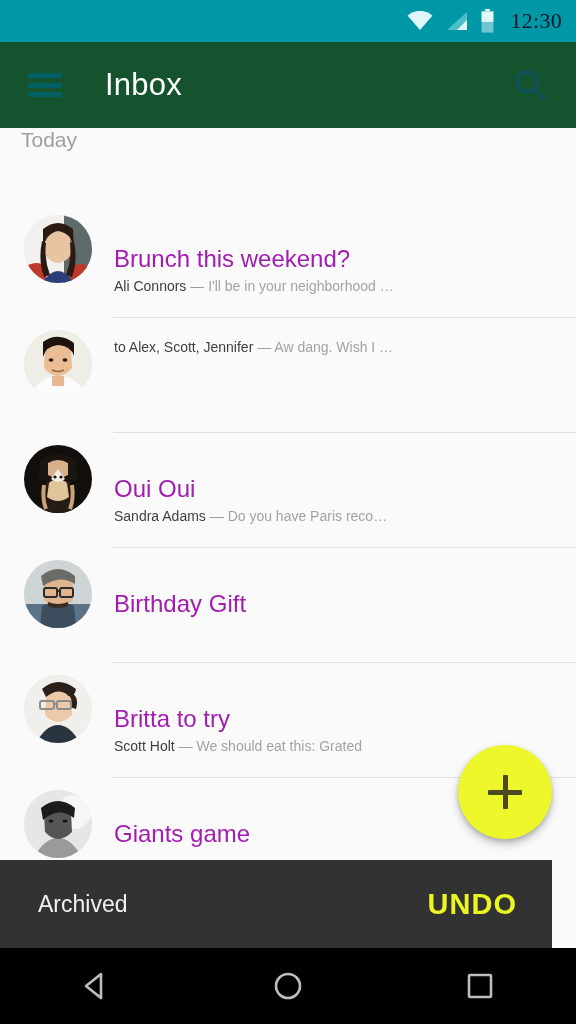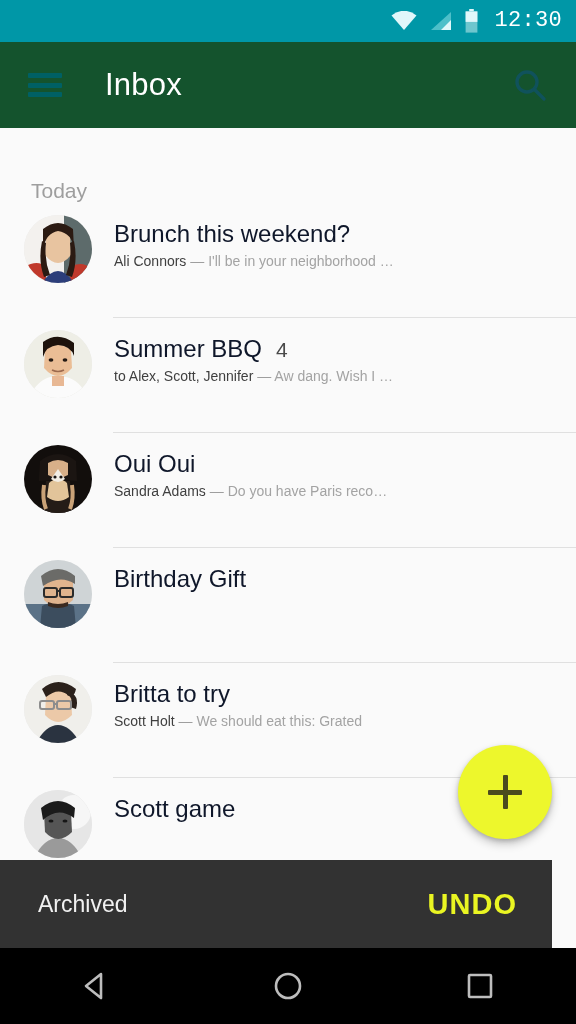--- a/index.html
+++ b/index.html
@@ -20,23 +20,23 @@
   .status-bar {
     position:absolute; top:0; left:0;
     width:576px; height:42px;
     background:#0097a7;
     display:flex; align-items:center; justify-content:flex-end;
     padding-right:14px;
   }
   .status-icons { display:flex; align-items:center; gap:13px; }
   .sb-ico { display:block; }
   .status-time {
-    color:#ffffff; font-size:22px; letter-spacing:.3px;
+    color:#0f172a; font-size:22px; letter-spacing:.3px;
     margin-left:16px; line-height:1;
-    font-family:Liberation Mono, monospace;
+    font-family:Liberation Serif, serif;
   }
 
   
   .app-bar {
     position:absolute; top:42px; left:0;
     width:576px; height:86px;
     background:#14532d;
     display:flex; align-items:center;
   }
   .menu-btn {
@@ -65,22 +65,22 @@
 
   
   .list-area {
     position:absolute; top:128px; left:0;
     width:576px; height:746px;
     background:#fafafa;
     overflow:hidden;
   }
   .section-header {
     height:75px;
-    display:flex; align-items:flex-end;
-    padding-left:31px;
+    display:flex; align-items:flex-start;
+    padding-left:21px;
   }
   .section-header .lbl {
     color:#9e9e9e; font-size:21px;
   }
 
   .mail-row {
     position:relative;
     display:flex;
     align-items:flex-start;
     height:115px;
@@ -102,22 +102,23 @@
     padding-top:16px;
     flex:1 1 auto;
     min-width:0;
     padding-right:10px;
   }
   .subject-line {
     display:flex; align-items:baseline;
     white-space:nowrap;
   }
   .subject {
-    font-size:24px; color:#0f172a; line-height:1.22;
+    font-size:24px; color:#a21caf; line-height:1.22;
     font-weight:400;
+    margin-top:25px;
   }
   .count {
     font-size:21px; color:#4a4a4a; margin-left:14px;
   }
   .preview {
     margin-top:5px;
     font-size:14px;
     line-height:1.25;
     white-space:nowrap;
     overflow:hidden;
@@ -264,24 +265,20 @@
           <path d="M4 68 Q14 50 26 47 L42 47 Q56 50 64 68 Z" fill="#fbfbfb"></path>
           <path d="M28 46 L40 46 L40 56 L28 56 Z" fill="#e8b894"></path>
           <path d="M21 20 Q34 10 47 20 L48 38 Q34 54 20 38 Z" fill="#eabd95"></path>
           <path d="M19 12 Q34 1 50 13 L50 26 Q47 16 34 15 Q22 16 19 27 Z" fill="#1d120c"></path>
           <ellipse cx="27" cy="30" rx="2.4" ry="1.8" fill="#241a14"></ellipse>
           <ellipse cx="41" cy="30" rx="2.4" ry="1.8" fill="#241a14"></ellipse>
           <path d="M28 40 Q34 43 40 40" stroke="#9c6a4e" stroke-width="1.6" fill="none"></path>
         </svg>
       </div>
       <div class="mail-text">
-        <div class="subject-line">
-          <span class="subject">Summer BBQ</span>
-          <span class="count">4</span>
-        </div>
         <div class="preview">
           <span class="sender">to Alex, Scott, Jennifer</span>
           <span class="dash">—</span>
           <span class="snippet">Aw dang. Wish I …</span>
         </div>
       </div>
       <div class="divider"></div>
     </div>
 
     <div class="mail-row">
@@ -370,21 +367,21 @@
           <circle cx="50" cy="22" r="17" fill="#f6f6f6"></circle>
           <path d="M10 68 Q20 48 34 48 Q48 48 58 68 Z" fill="#9a9a9a"></path>
           <path d="M20 22 Q34 12 47 22 L48 42 Q34 56 21 42 Z" fill="#555555"></path>
           <path d="M17 18 Q34 4 51 18 L50 28 Q34 16 19 30 Z" fill="#1b1b1b"></path>
           <ellipse cx="27" cy="31" rx="2.5" ry="1.6" fill="#161616"></ellipse>
           <ellipse cx="41" cy="31" rx="2.5" ry="1.6" fill="#161616"></ellipse>
         </svg>
       </div>
       <div class="mail-text">
         <div class="subject-line">
-          <span class="subject">Scott game</span>
+          <span class="subject">Giants game</span>
           <span class="count"></span>
         </div>
       </div>
     </div>
 
   </div>
 
   <div class="fab">
     <span class="plus-h"></span>
     <span class="plus-v"></span>

